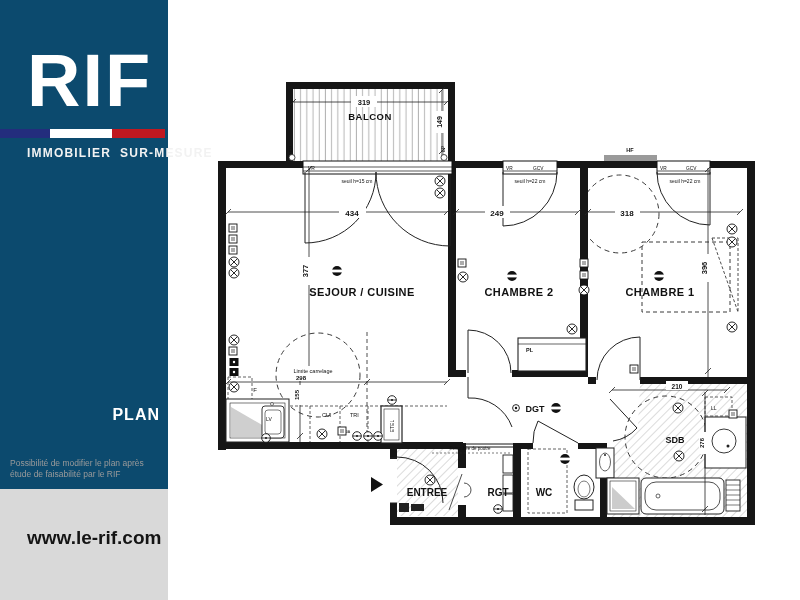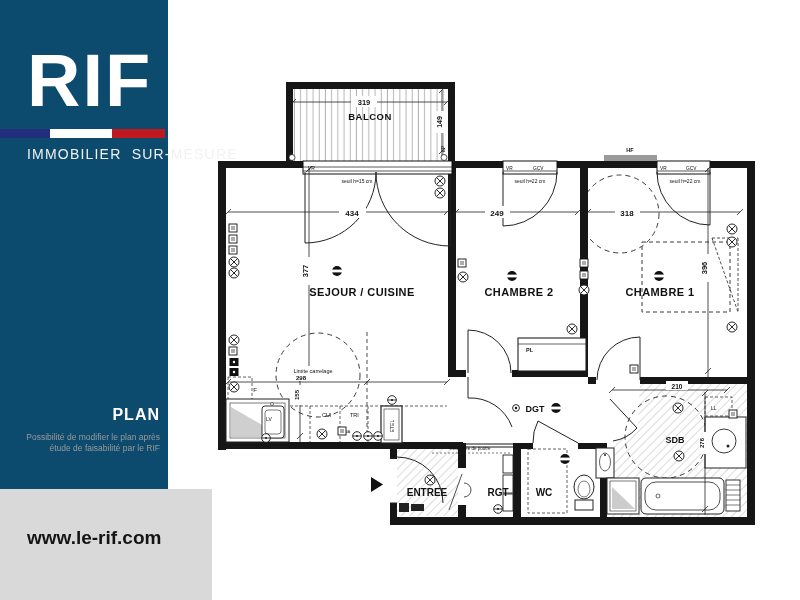--- a/index.html
+++ b/index.html
@@ -7,27 +7,27 @@
         font-family:"Liberation Sans",sans-serif;}
   .plan-svg{position:absolute;left:0;top:0;}
   .sidebar{position:absolute;left:0;top:0;width:168px;height:489px;background:#0c4a6e;z-index:2;}
   .brand{position:absolute;left:27px;top:44px;color:#fff;font-size:74px;font-weight:bold;
          letter-spacing:2px;line-height:1;}
   .flag{position:absolute;left:0;top:129px;width:165px;height:9px;display:flex;}
   .flag span{display:block;height:100%;}
   .flag .b{width:50px;background:#232d7d;}
   .flag .w{width:62px;background:#ffffff;}
   .flag .r{width:53px;background:#c01820;}
-  .tagline{position:absolute;left:27px;top:146px;color:#f2f2f2;font-size:14px;
-           letter-spacing:1.2px;font-weight:normal;white-space:pre;}
+  .tagline{position:absolute;left:27px;top:146px;color:#f2f2f2;font-size:12px;
+           letter-spacing:1.2px;font-weight:bold;white-space:pre;}
   .section-label{position:absolute;right:8px;top:406px;color:#fff;font-size:16px;
                  font-weight:bold;letter-spacing:1px;}
-  .sidebar-note{position:absolute;right:8px;top:432px;color:#9a9a9a;font-size:8.5px;
-                line-height:11px;text-align:right;width:150px;}
-  .footer{position:absolute;left:0;top:489px;width:168px;height:111px;background:#d9d9d9;z-index:2;padding-left:44px;}
+  .sidebar-note{position:absolute;right:8px;top:458px;color:#9a9a9a;font-size:8.5px;
+                line-height:11px;width:150px;}
+  .footer{position:absolute;left:0;top:489px;width:168px;height:111px;background:#d9d9d9;z-index:2;}
   .website{position:absolute;left:27px;top:38px;color:#141414;font-size:19px;font-weight:bold;}
   svg text{fill:#111;}
 </style>
 </head>
 <body>
 
 <div class="page">
 
   <svg class="plan-svg" width="800" height="600" viewBox="0 0 800 600" font-family="Liberation Sans, sans-serif">
     <defs>

